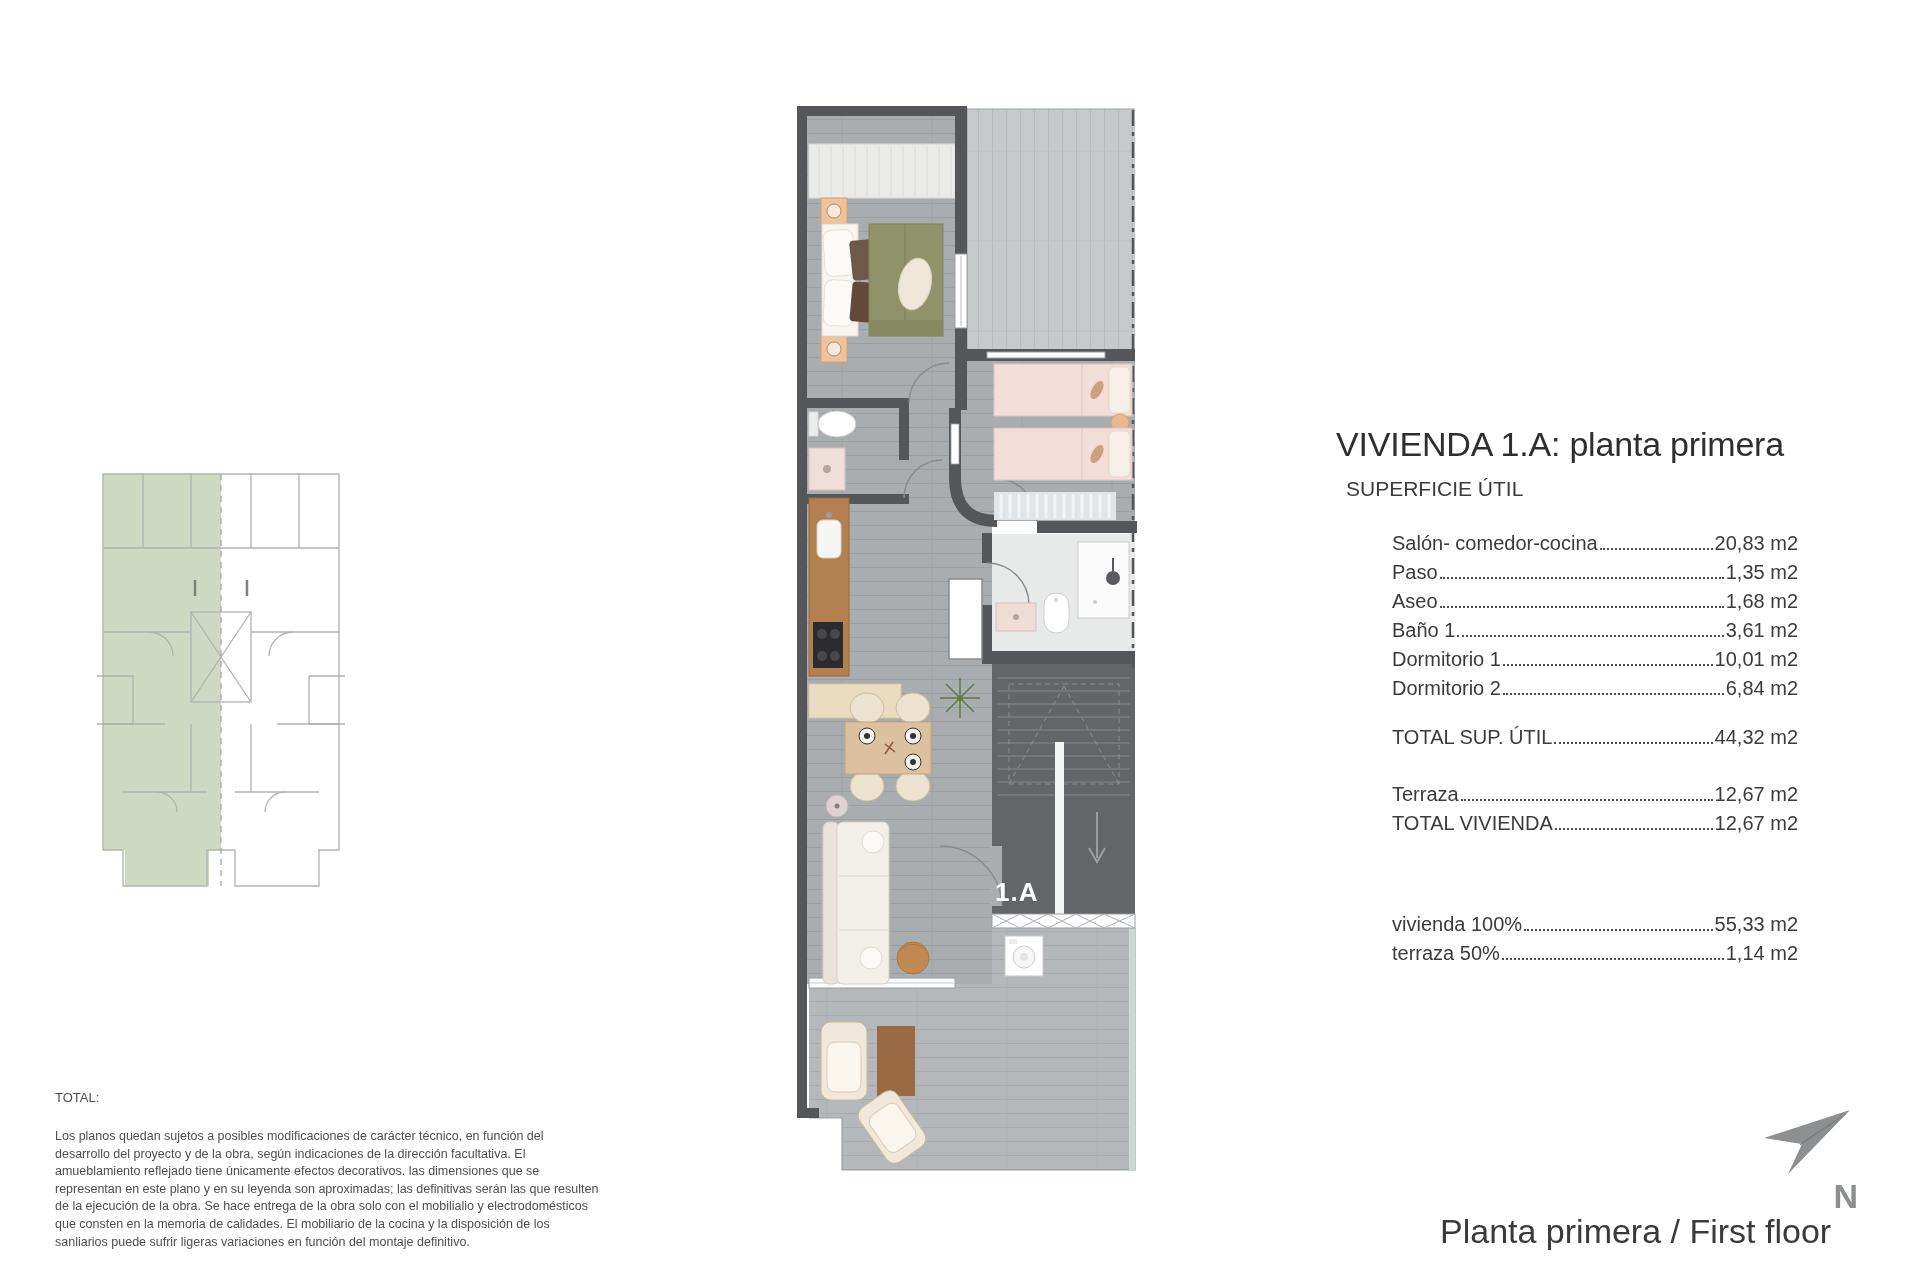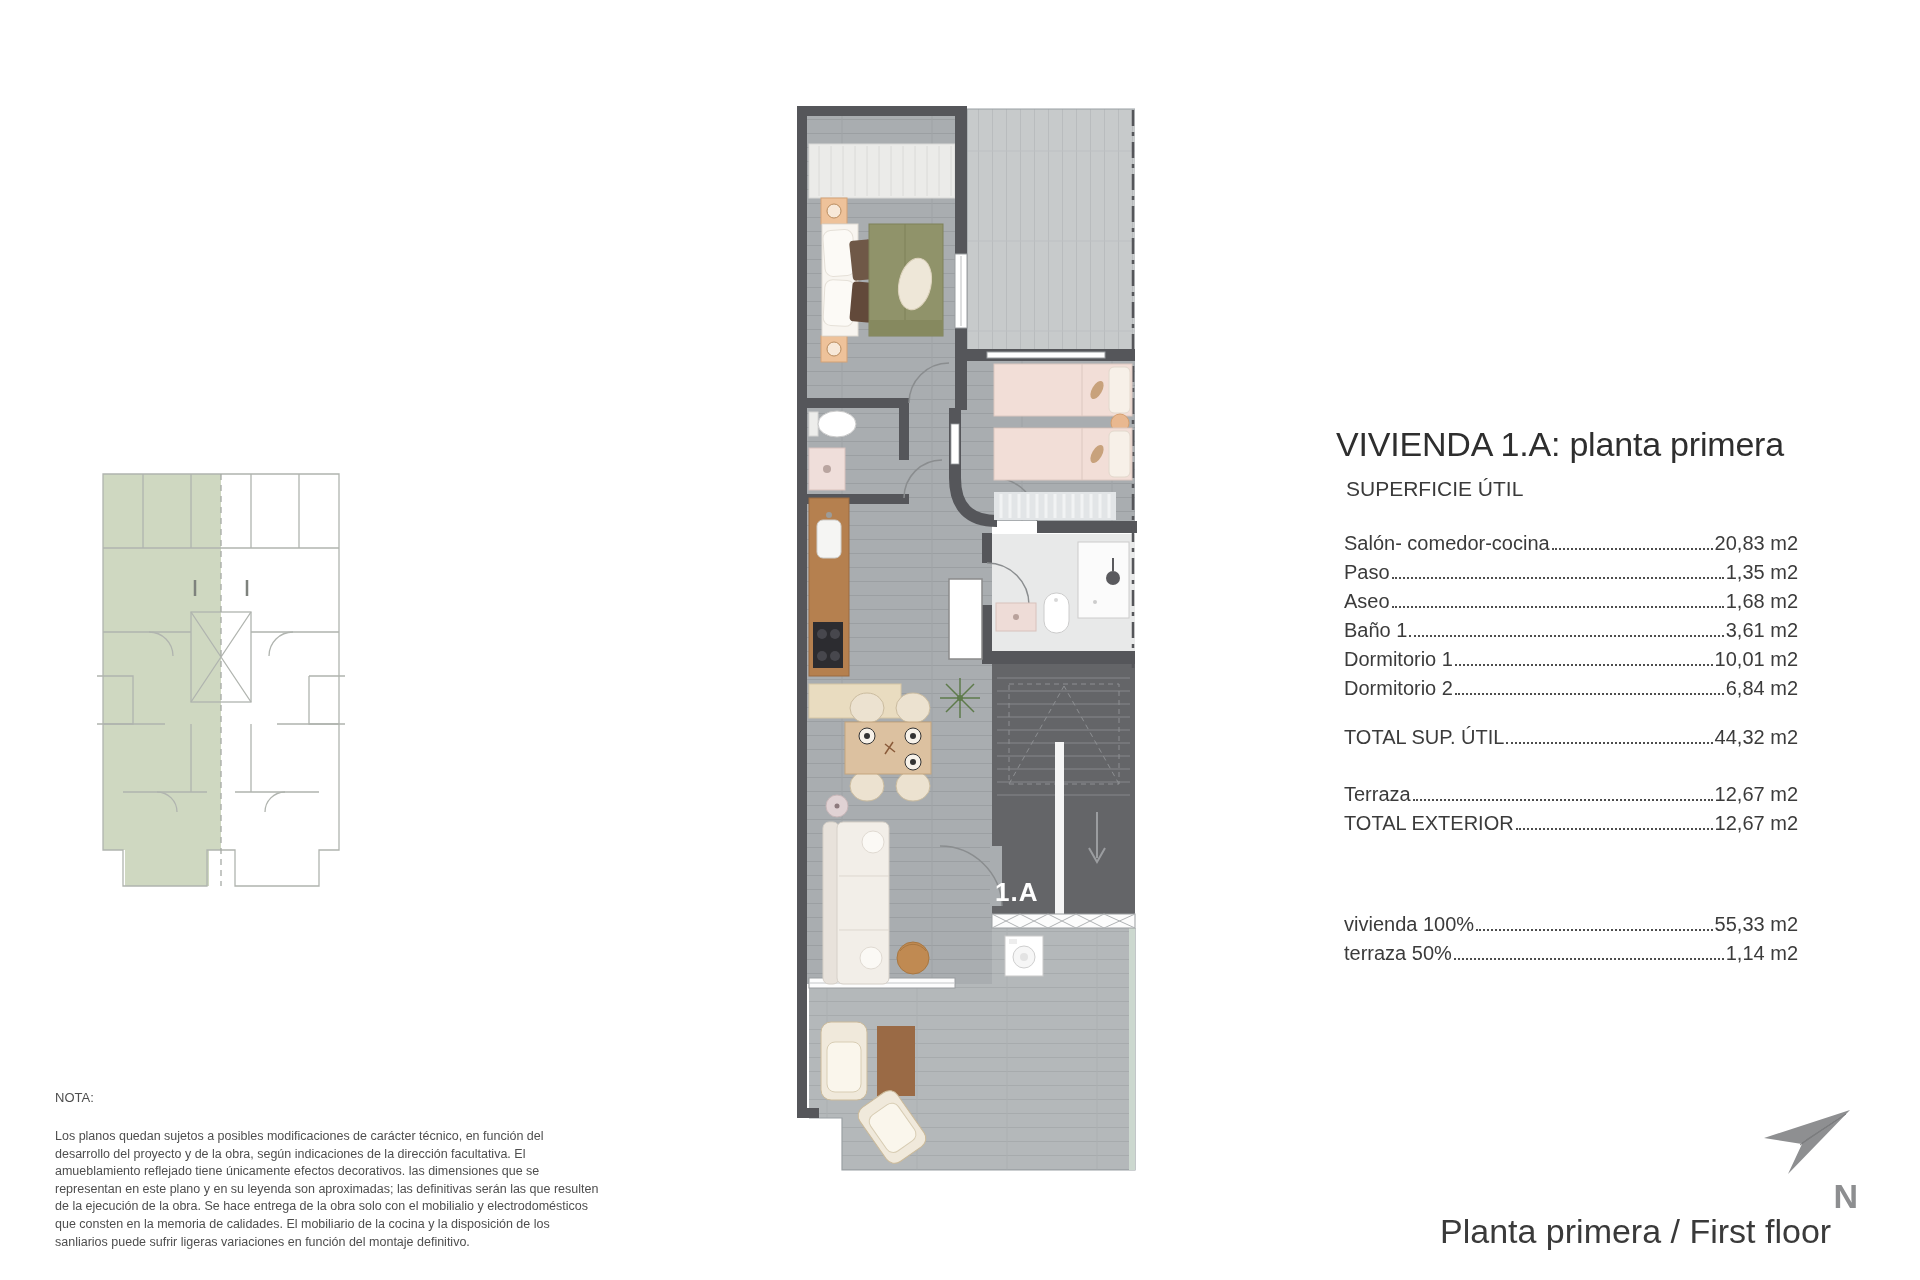--- a/index.html
+++ b/index.html
@@ -5,21 +5,21 @@
   html,body{margin:0;padding:0;background:#ffffff;}
   body{width:1920px;height:1280px;position:relative;overflow:hidden;
        font-family:"Liberation Sans", sans-serif;color:#3a3a3a;}
 
   
   .panel{position:absolute;left:1336px;top:424px;width:462px;}
   .panel h1{margin:0;font-size:34px;line-height:40px;font-weight:normal;color:#2e2e2e;letter-spacing:-0.2px;}
   .panel h2{margin:12px 0 0 10px;font-size:21px;line-height:26px;font-weight:normal;color:#3a3a3a;}
   .rows{margin-top:24px;}
   .row{display:flex;align-items:flex-end;height:29px;font-size:20px;color:#3b3b3b;padding-left:8px;}
-  .row .lbl{white-space:nowrap;}
+  .row .lbl{white-space:nowrap;margin-left:48px;}
   .row .val{white-space:nowrap;}
   .row .leader{flex:1;border-bottom:2px dotted #4d4d4d;margin:0 2px 5px 2px;min-width:20px;}
   .gap20{height:20px;} .gap28{height:28px;} .gap48{height:48px;}
 
   
   .nota{position:absolute;left:55px;top:1090px;width:545px;color:#4e4e4e;}
   .nota .nota-h{font-size:13px;line-height:15px;}
   .nota .nota-b{margin-top:23px;font-size:12.5px;line-height:17.6px;}
 
   
@@ -320,21 +320,21 @@
       <span class="val">44,32 m2</span>
     </div>
 
     <div class="gap28"></div>
     <div class="row">
       <span class="lbl">Terraza</span>
       <span class="leader"></span>
       <span class="val">12,67 m2</span>
     </div>
     <div class="row">
-      <span class="lbl">TOTAL EXTERIOR</span>
+      <span class="lbl">TOTAL VIVIENDA</span>
       <span class="leader"></span>
       <span class="val">12,67 m2</span>
     </div>
   </div>
 
   <div class="gap48"></div>
 
   <div class="rows">
     <div class="row">
       <span class="lbl">vivienda 100%</span>
@@ -343,21 +343,21 @@
     </div>
     <div class="row">
       <span class="lbl">terraza 50%</span>
       <span class="leader"></span>
       <span class="val">1,14 m2</span>
     </div>
   </div>
 </div>
 
 <div class="nota">
-  <div class="nota-h">NOTA:</div>
+  <div class="nota-h">TOTAL:</div>
   <div class="nota-b">Los planos quedan sujetos a posibles modificaciones de carácter técnico, en función del desarrollo del proyecto y de la obra, según indicaciones de la dirección facultativa. El amueblamiento reflejado tiene únicamente efectos decorativos. las dimensiones que se representan en este plano y en su leyenda son aproximadas; las definitivas serán las que resulten de la ejecución de la obra. Se hace entrega de la obra solo con el mobilialio y electrodomésticos que consten en la memoria de calidades. El mobiliario de la cocina y la disposición de los sanliarios puede sufrir ligeras variaciones en función del montaje definitivo.</div>
 </div>
 
 <svg class="north" width="110" height="112" viewBox="0 0 110 112">
   <polygon points="94,6 8,34 46,40 32,70" fill="#8e8f91"></polygon>
   <path d="M90,10 L50,36 M84,14 L46,39 M78,18 L44,41" stroke="#7b7c7e" stroke-width="1" fill="none"></path>
   <text x="102" y="104" text-anchor="end" font-size="34" font-weight="bold" fill="#8d8e90">N</text>
 </svg>
 <div class="floor-title">Planta primera / First floor</div>
 

